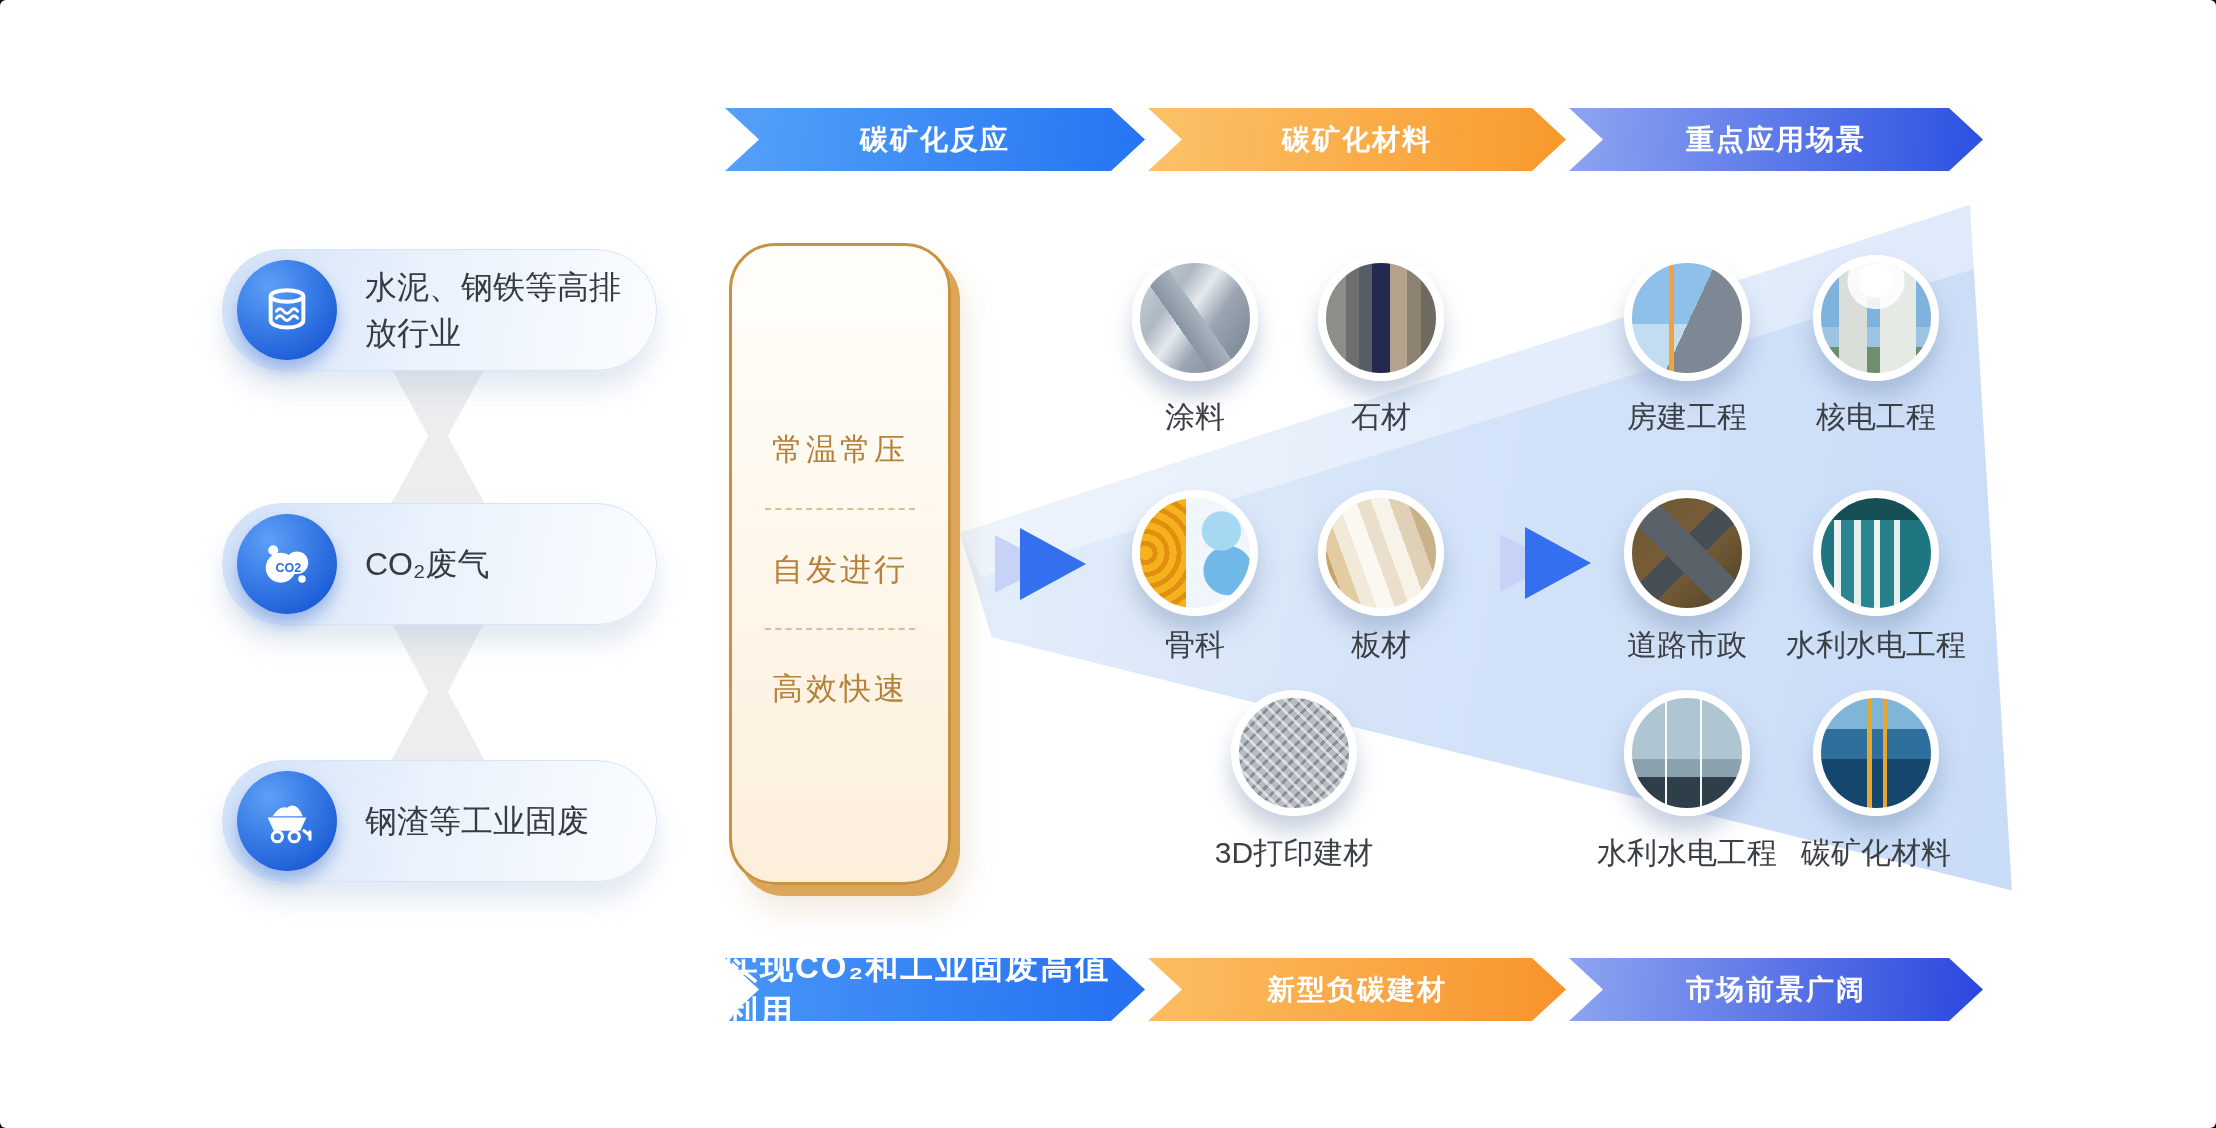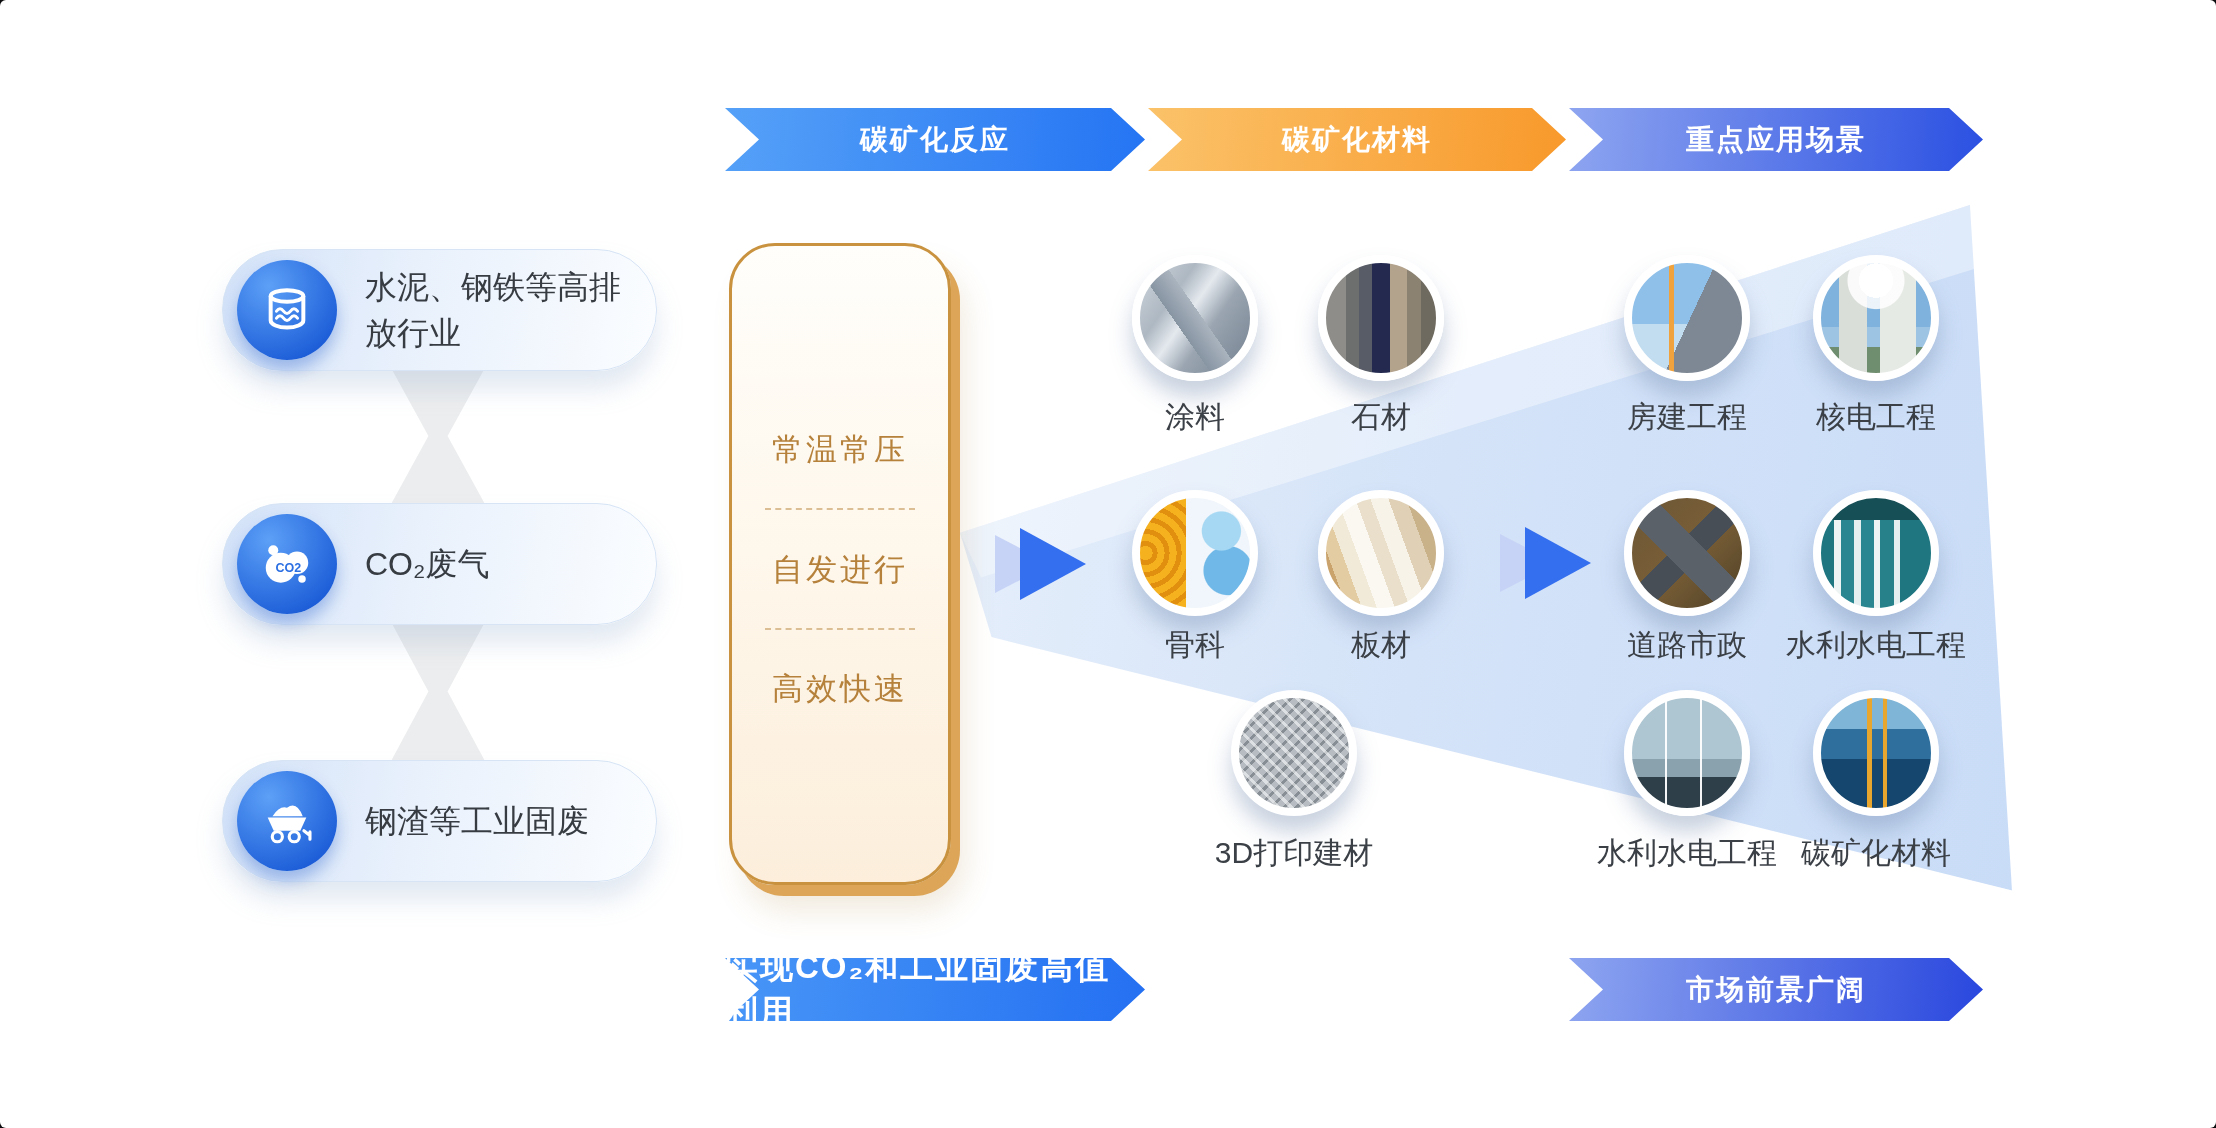--- a/index.html
+++ b/index.html
@@ -114,20 +114,23 @@
   <div class="banner b2">
     <span>碳矿化材料</span>
     </div>
   <div class="banner b3">
     <span>重点应用场景</span>
     </div>
 
   <div class="banner b4">
     <span>实现CO₂和工业固废高值利用</span>
     </div>
+  <div class="banner b5">
+    <span>新型负碳建材</span>
+    </div>
   <div class="banner b6">
     <span>市场前景广阔</span>
     </div>
 
   <div class="connector c1"></div>
   <div class="connector c2"></div>
 
   <div class="pill p1">
     <div class="icn">
       <svg width="56" height="56" viewBox="0 0 48 48">

